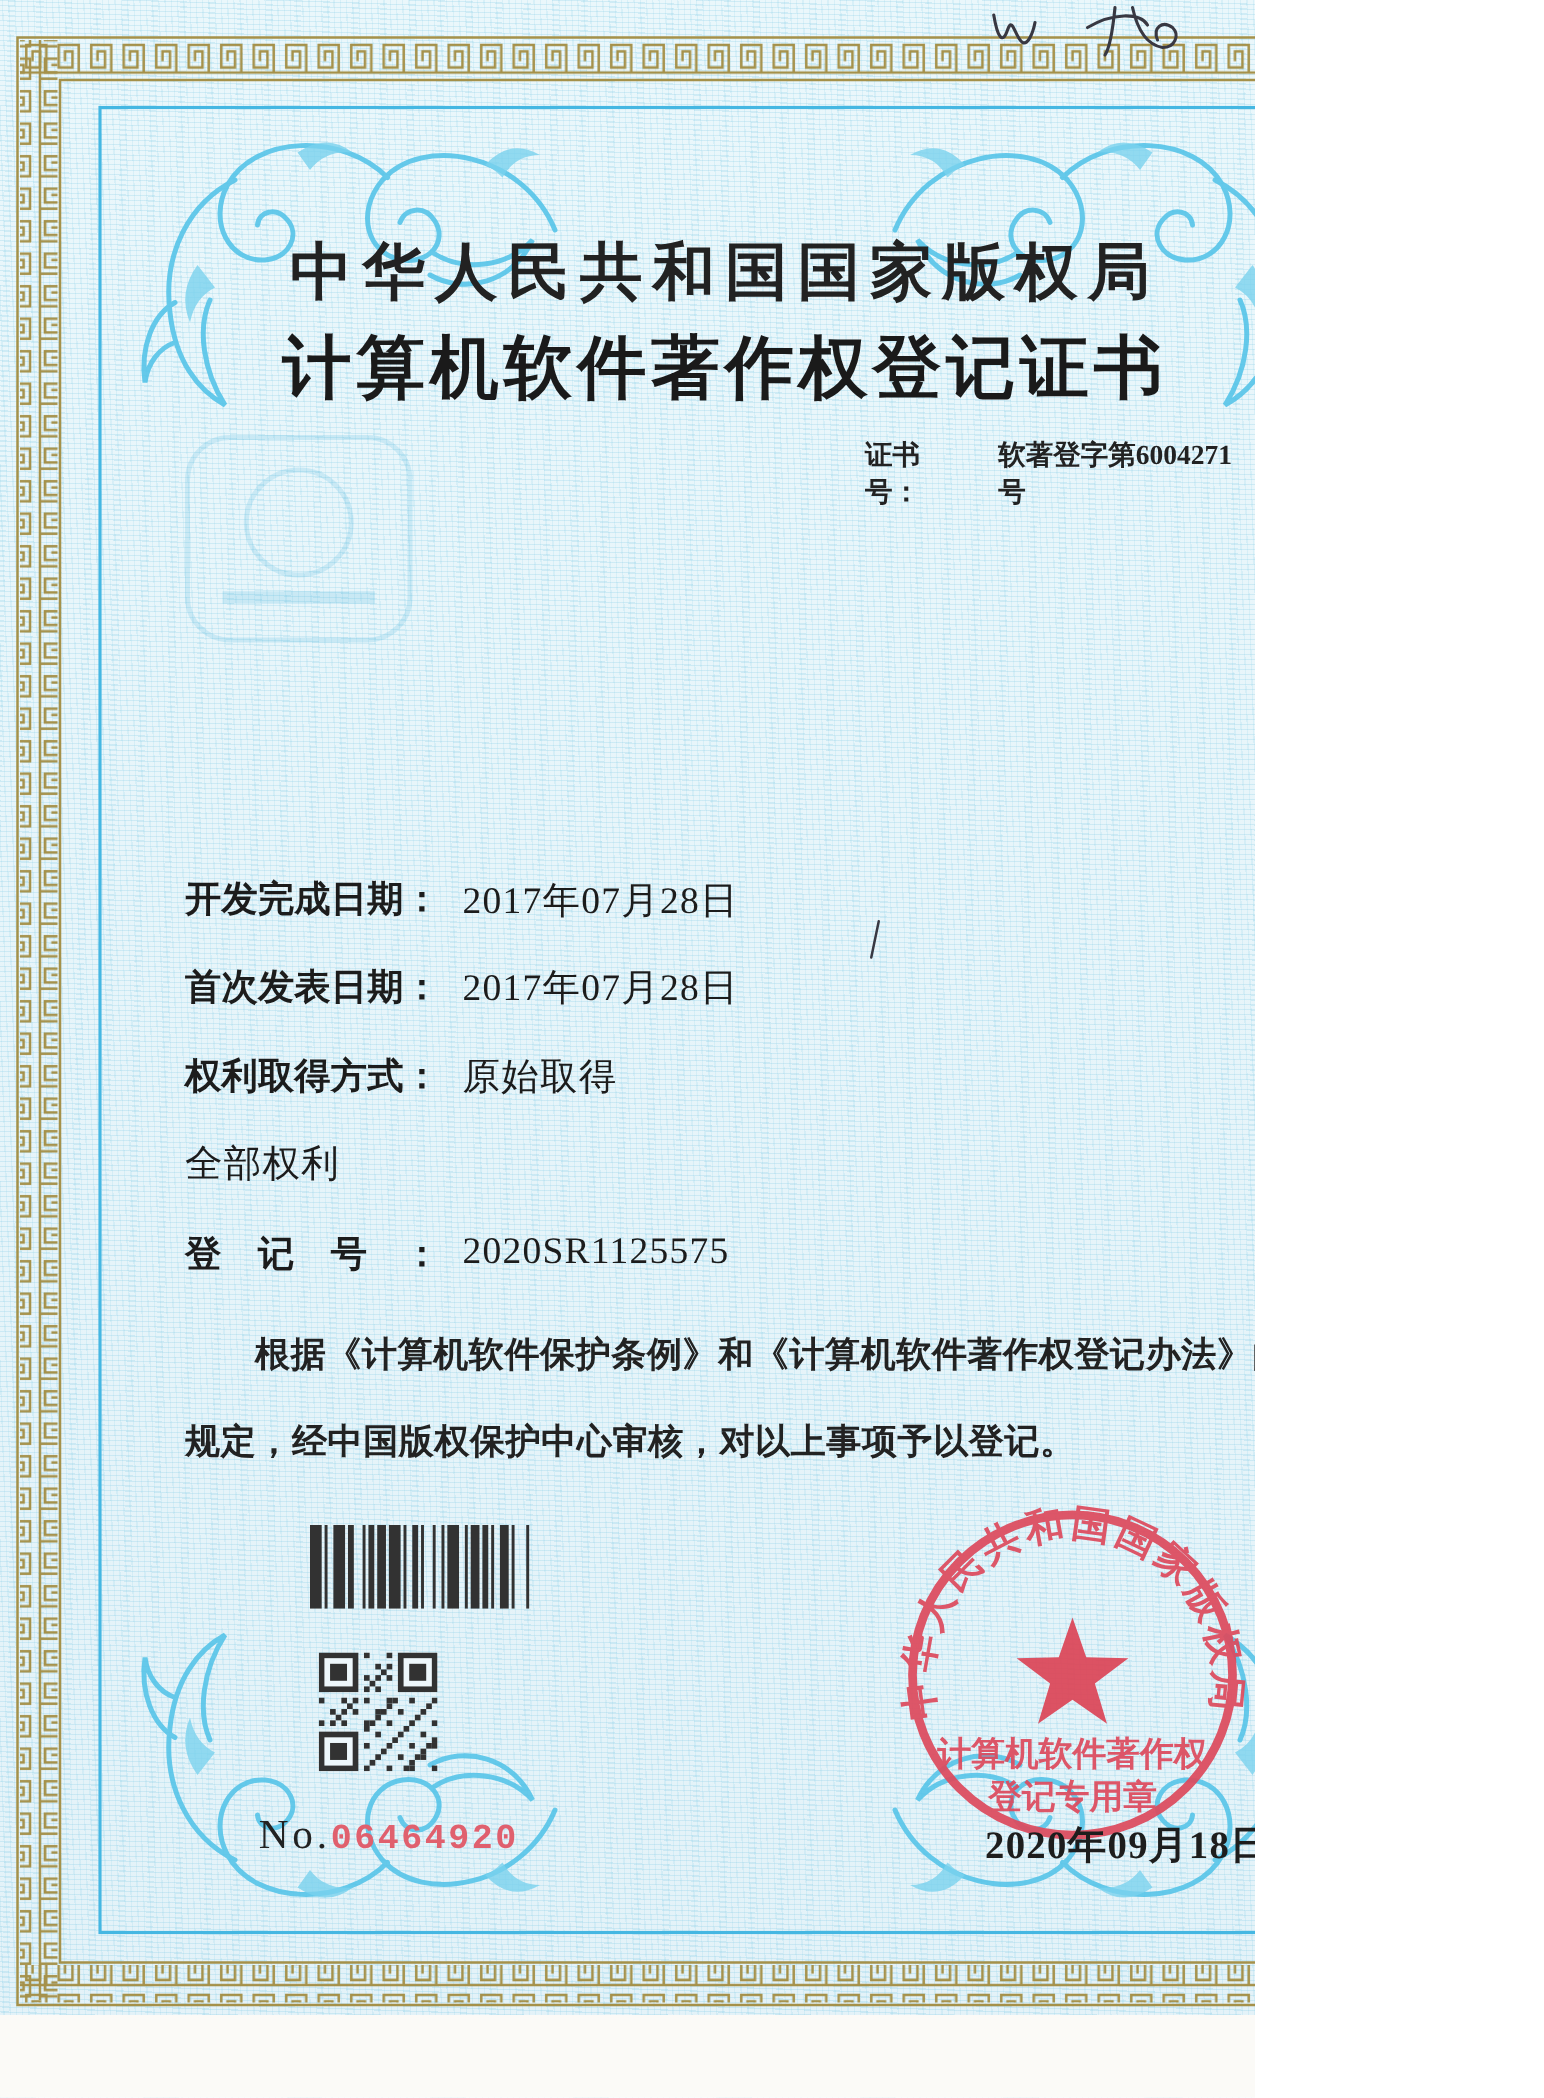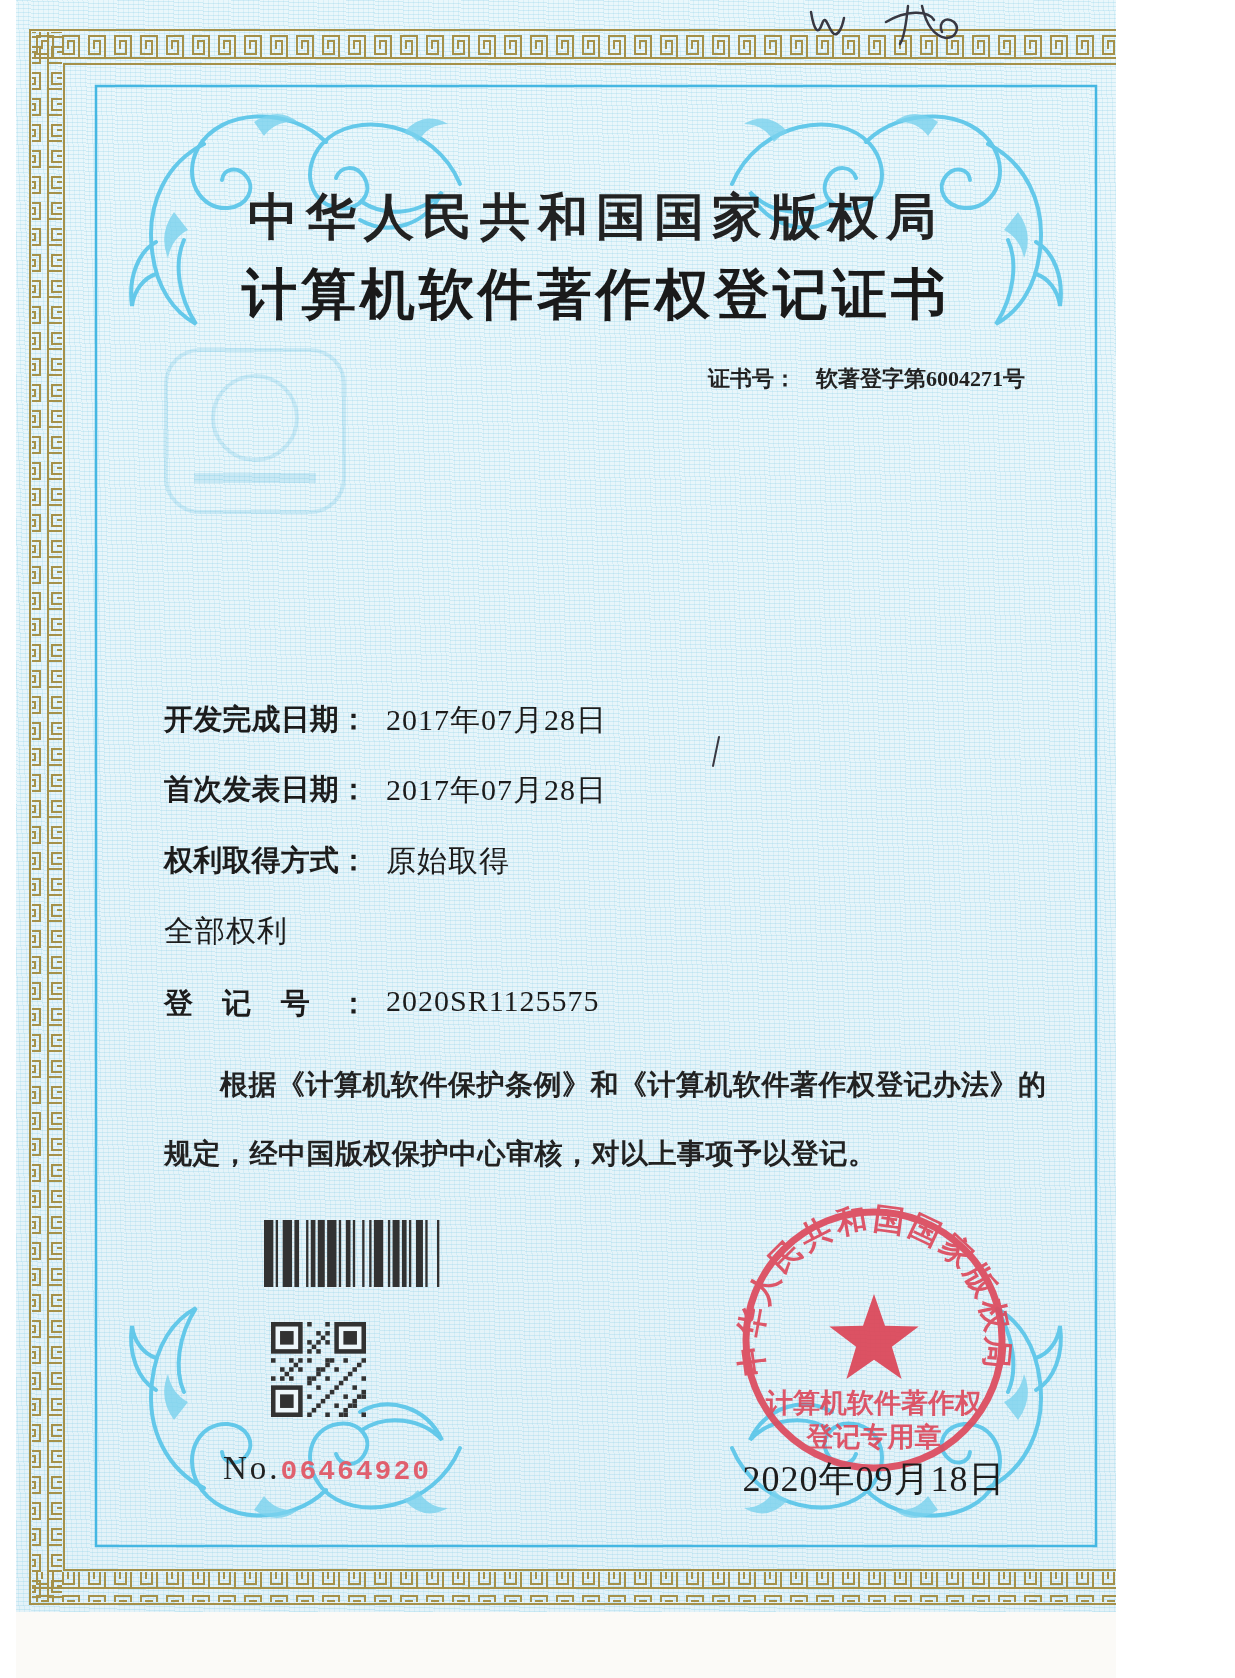--- a/index.html
+++ b/index.html
@@ -1,38 +1,37 @@
 <!DOCTYPE html>
 <html><head>
 <meta charset="utf-8">
 <style>
   html,body{margin:0;padding:0;background:#ffffff;}
   .page{
-    position:relative;width:1100px;height:1678px;overflow:hidden;
+    position:relative;width:1004px;height:1678px;overflow:hidden;
     font-family:"Liberation Serif", serif;color:#1c1c1c;
     background:
       repeating-linear-gradient(88deg, rgba(120,200,228,0.16) 0 1px, rgba(0,0,0,0) 1px 5px),
       repeating-linear-gradient(2deg, rgba(110,195,225,0.22) 0 1px, rgba(0,0,0,0) 1px 4px),
       linear-gradient(#eaf7fb,#e3f2f8);
-    margin-left: 16px;
   }
   .abs{position:absolute;}
   .bg-svg{position:absolute;left:0;top:0;}
   .scan-margin{background:#fbfaf7;}
 
   .authority{
     left:10px;top:184px;width:1140px;text-align:center;
     font-size:50px;font-weight:bold;letter-spacing:8px;color:#222;
   }
   .cert-title{
     left:10px;top:258px;width:1140px;text-align:center;
     font-size:55px;font-weight:bold;letter-spacing:4px;color:#1a1a1a;
   }
   .cert-no{
-    left:692px;top:364px;display:flex;gap:20px;
+    left:692px;top:349px;display:flex;gap:20px;
     font-size:22px;font-weight:bold;color:#222;
   }
   .frow{position:absolute;left:148px;display:flex;gap:18px;}
   .flabel{
     display:inline-block;width:204px;font-size:29px;font-weight:bold;
     text-align:justify;text-align-last:justify;white-space:nowrap;
   }
   .fvalue{font-size:30px;letter-spacing:1px;white-space:nowrap;}
   .fvalue .line2{margin-top:10px;}
 
@@ -44,22 +43,22 @@
 
   .serial{left:207px;top:1450px;display:flex;align-items:baseline;}
   .serial-label{font-size:33px;letter-spacing:3px;color:#222;}
   .serial-number{
     font-family:Liberation Mono, monospace;
     font-size:28px;letter-spacing:2px;color:#e0606e;font-weight:bold;
   }
 
   .seal-box{left:718px;top:1200px;width:280px;height:280px;opacity:0.93;}
   .seal-date{
-    left:700px;top:1455px;width:316px;text-align:center;
-    font-size:36px;font-weight:normal;color:#1d1d1d;letter-spacing:1px;
+    left:700px;top:1455px;width:316px;text-align:right;
+    font-size:31px;font-weight:bold;color:#1d1d1d;letter-spacing:1px;
   }
 </style>
 </head>
 <body>
 
 <div class="page">
 
   <svg class="bg-svg" width="1235" height="1678" viewBox="0 0 1235 1678">
     <defs>
       <pattern id="mh" patternUnits="userSpaceOnUse" x="16" y="32" width="26" height="30">

